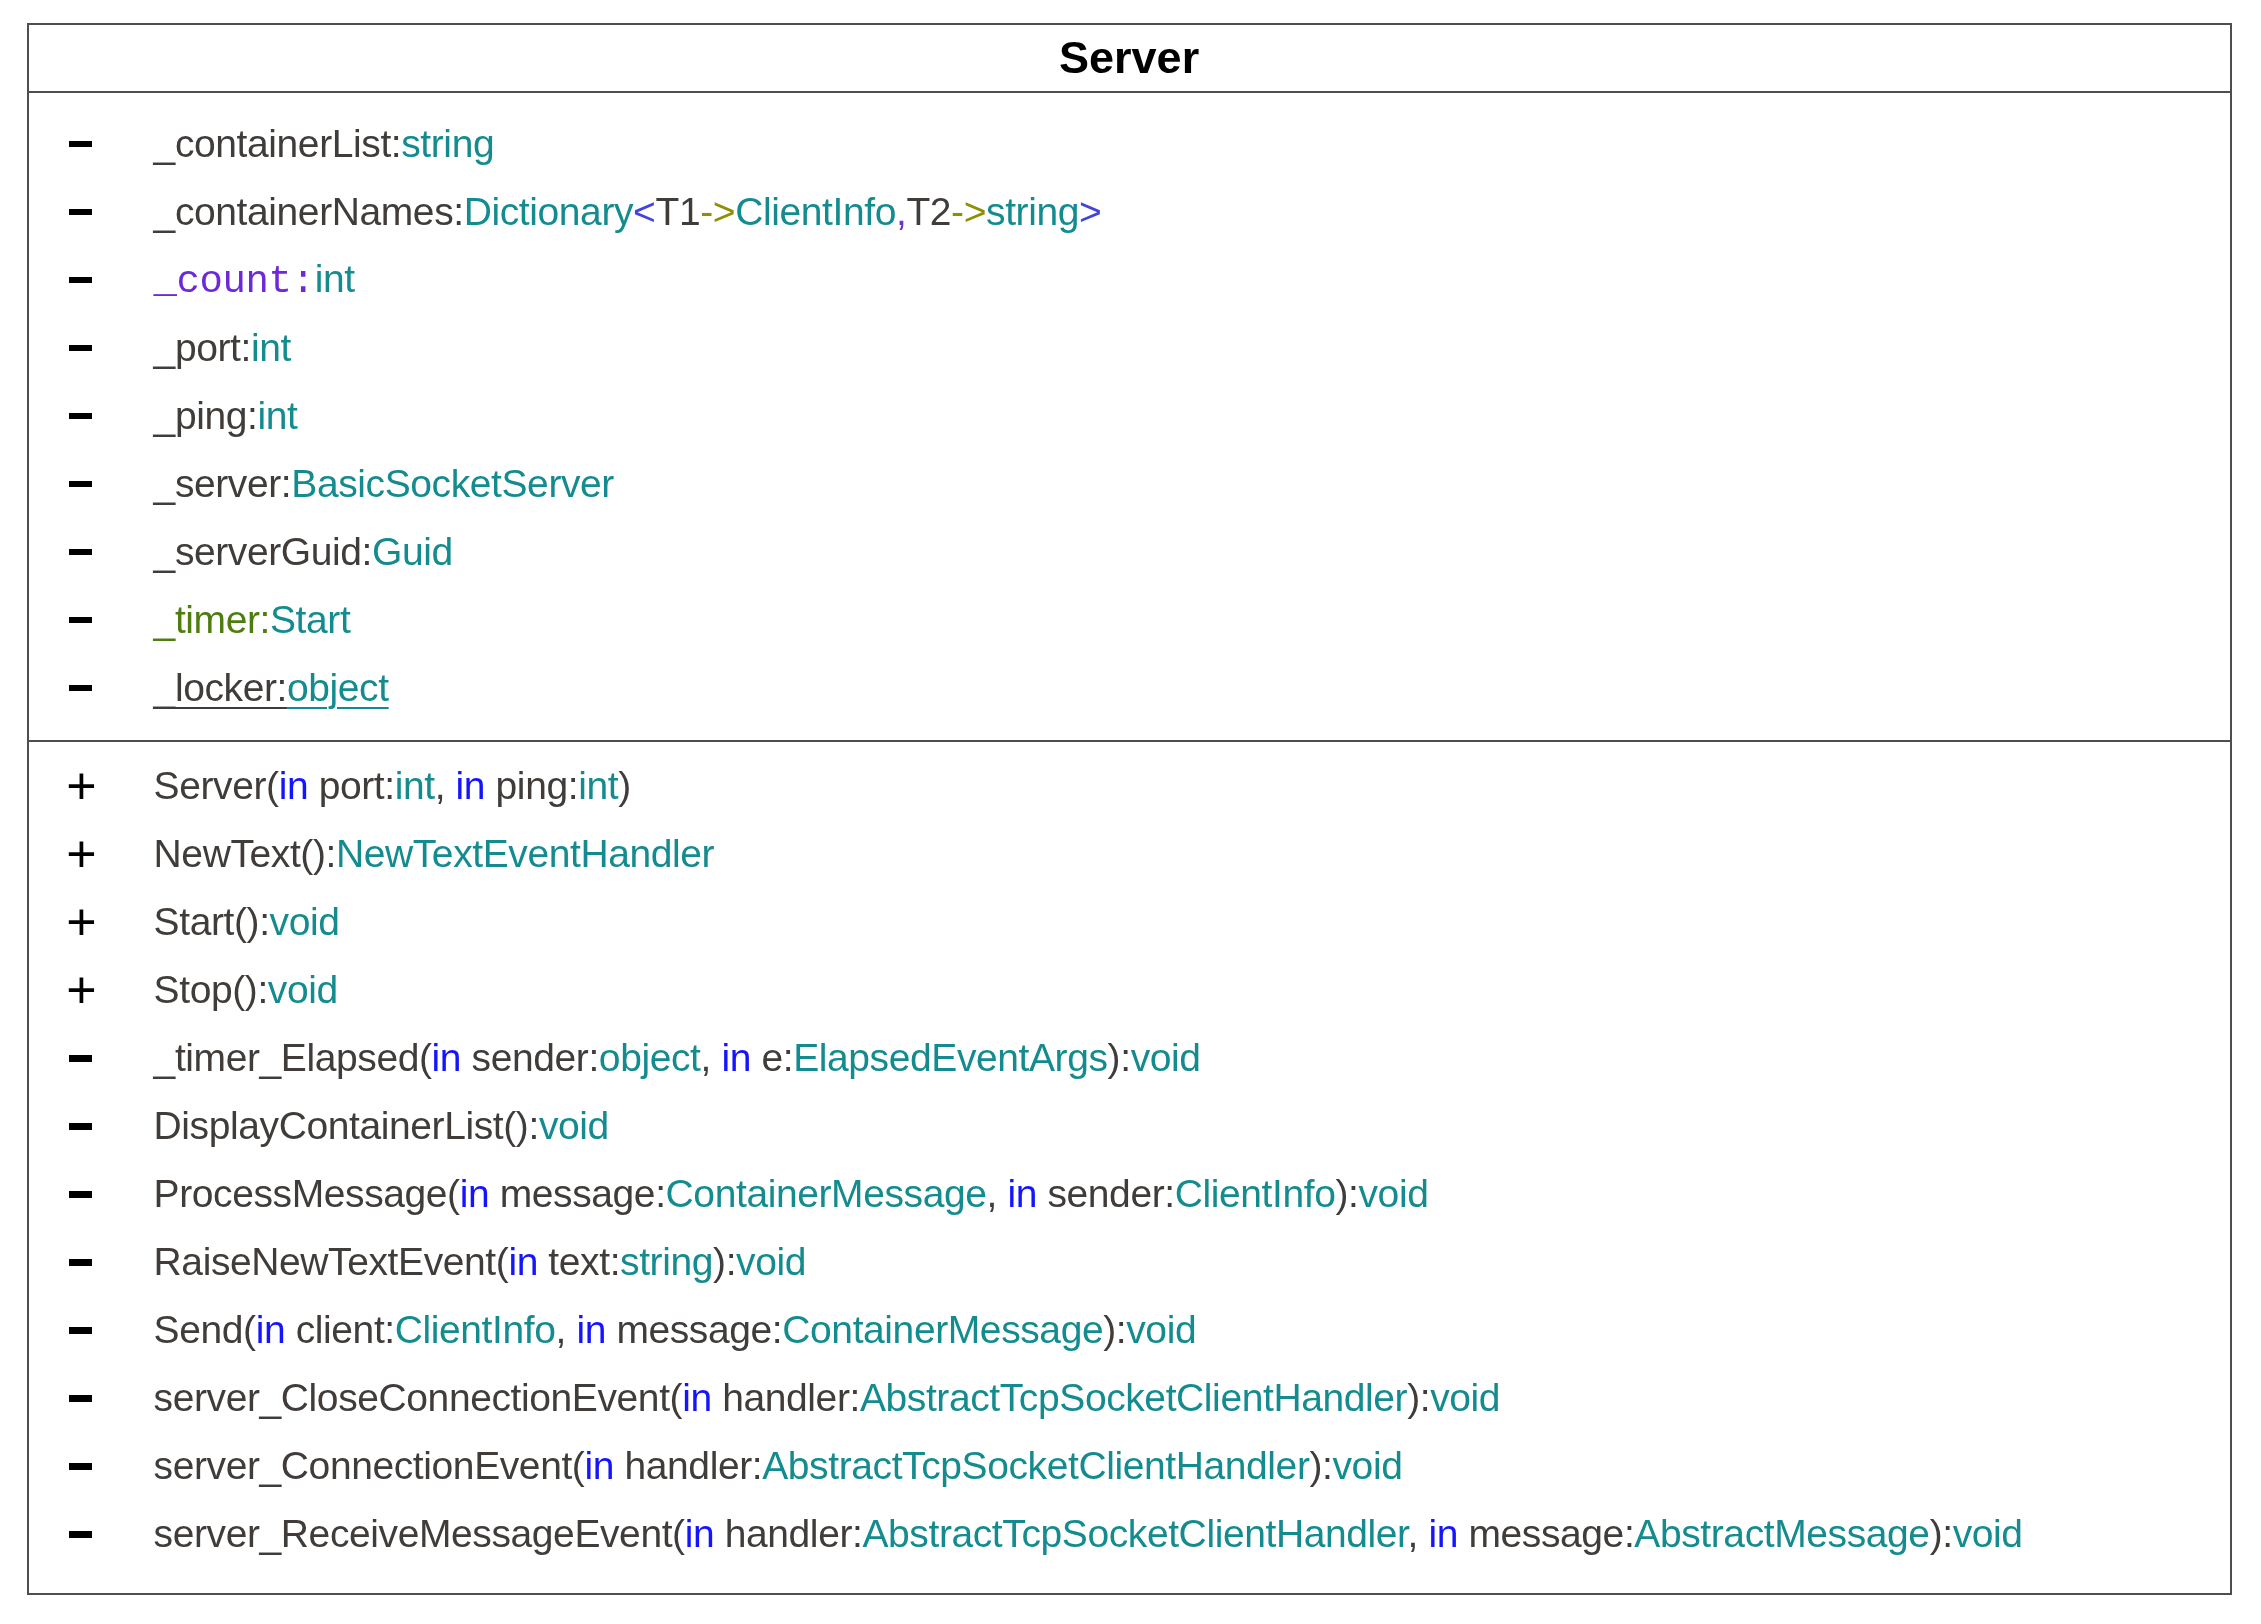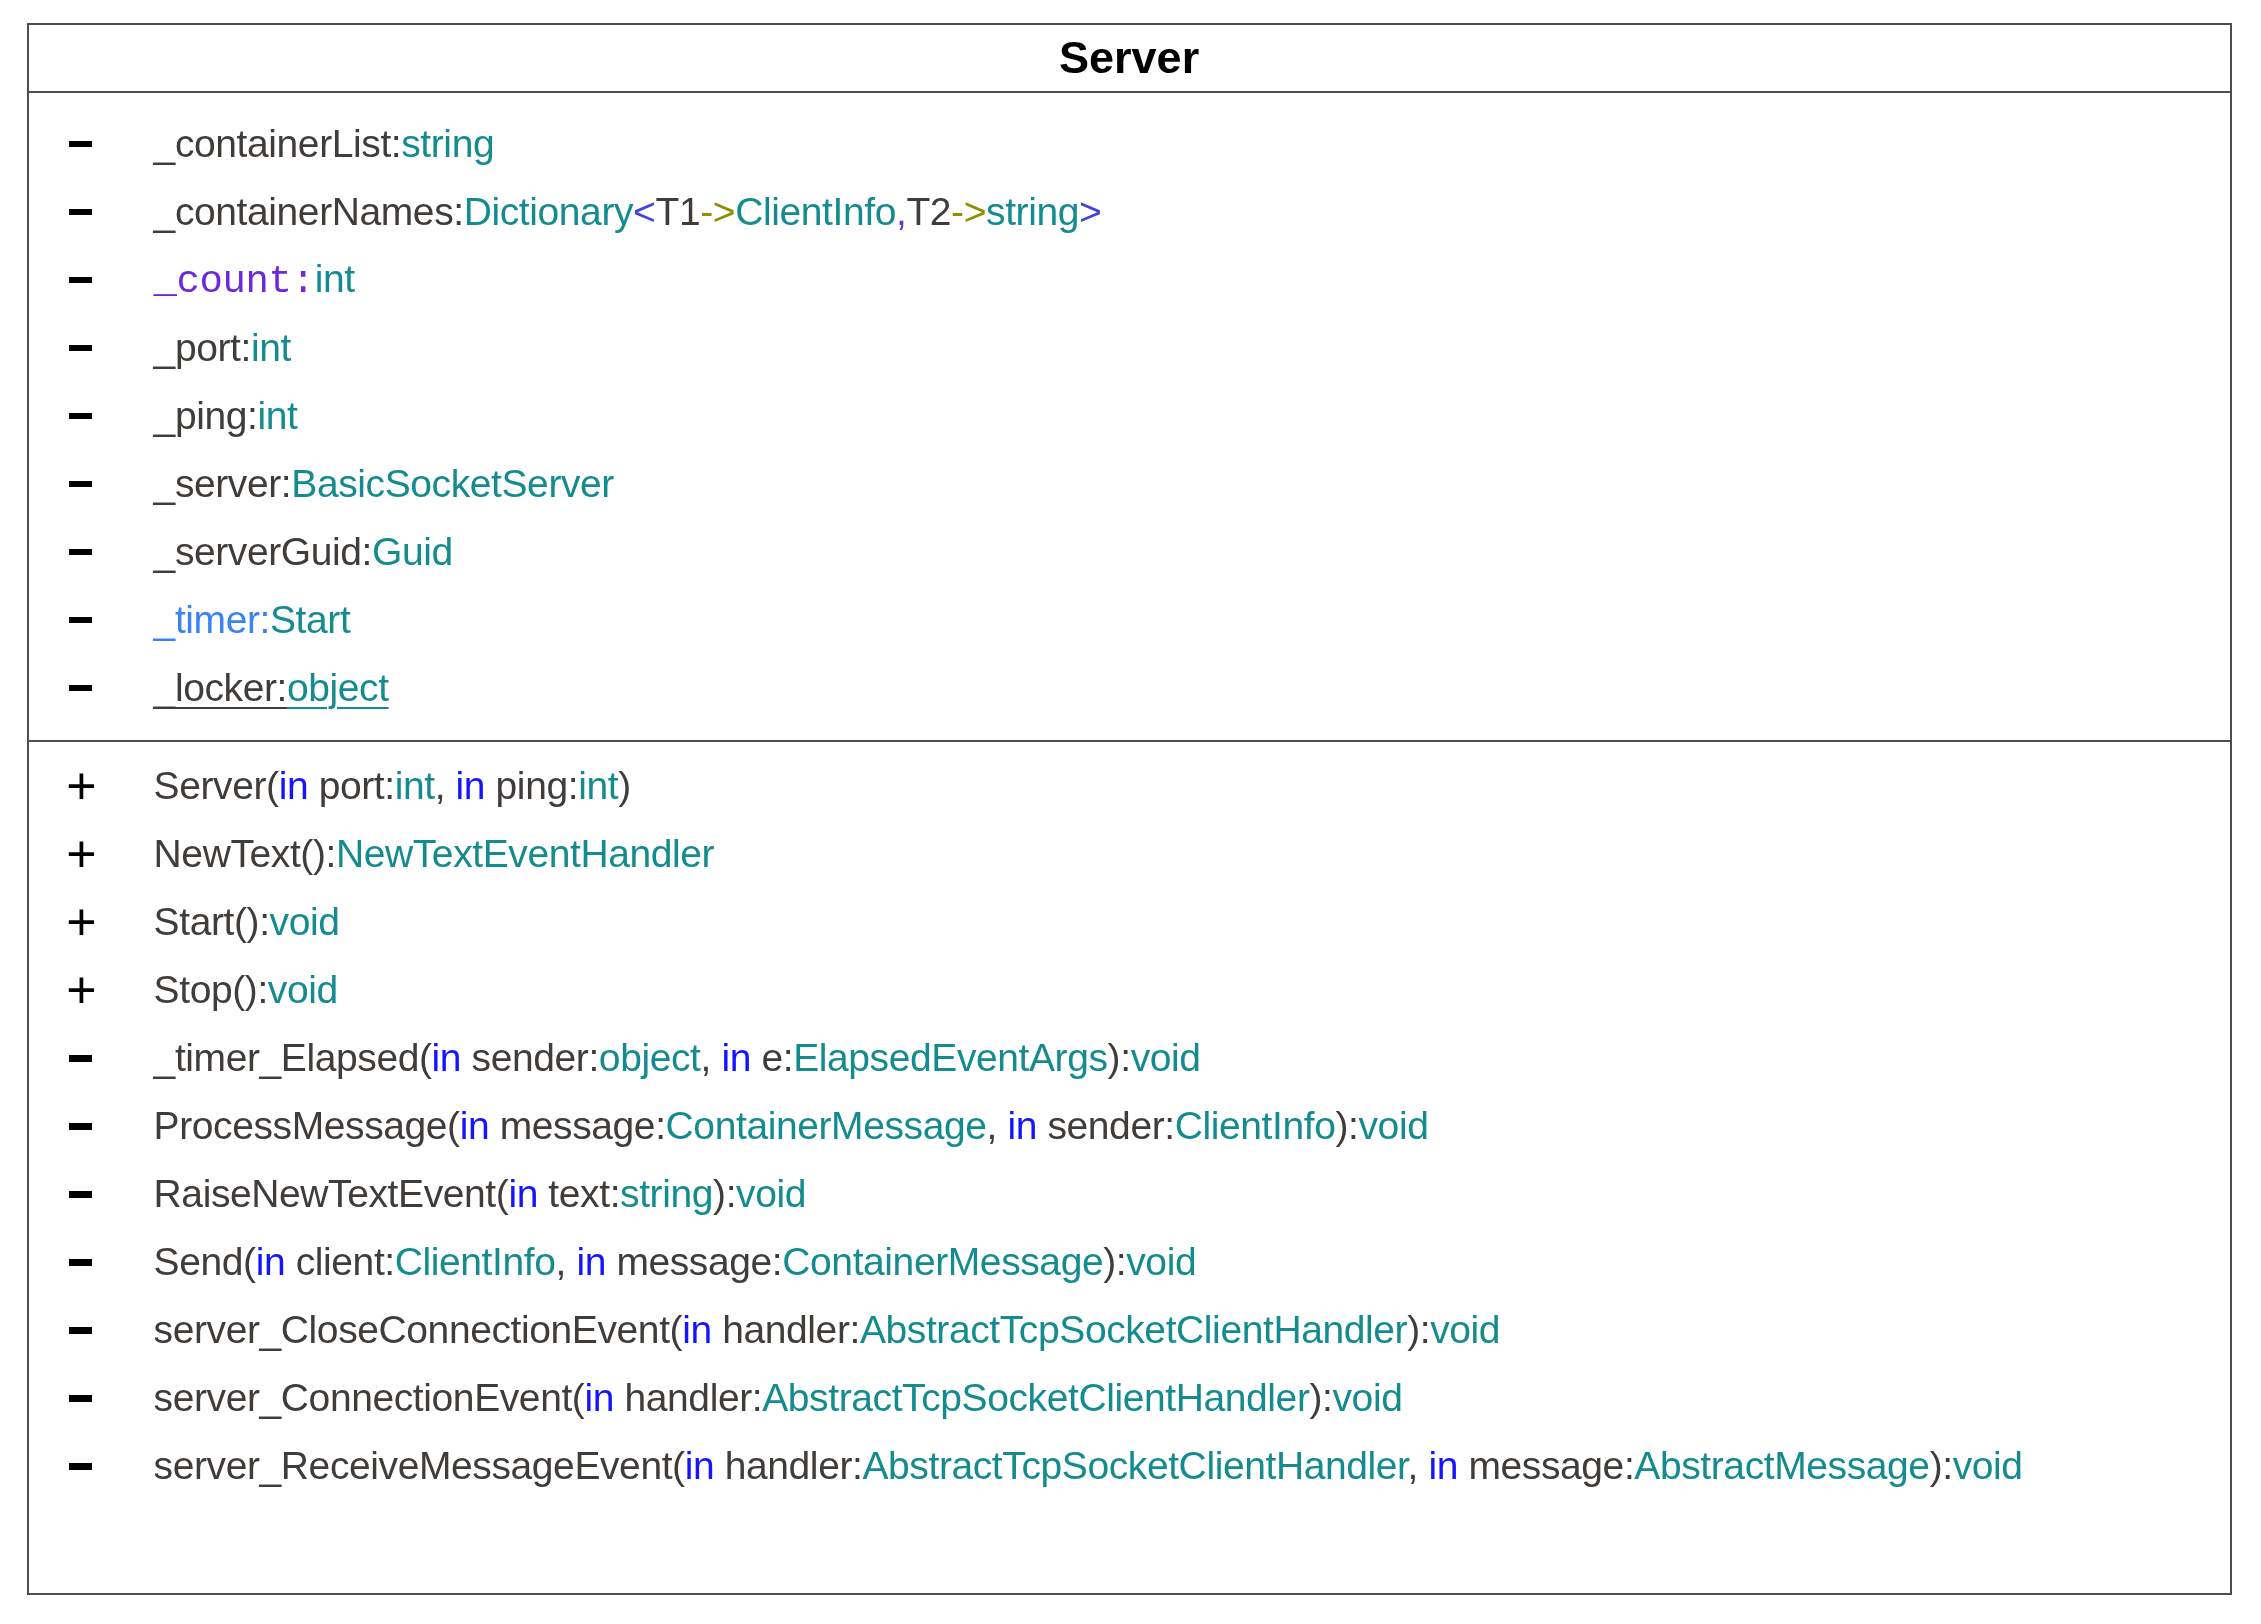--- a/index.html
+++ b/index.html
@@ -121,21 +121,21 @@
         <div class="member-row">
           <span class="marker minus"></span>
           <span class="member-text"><span style="color: rgb(64, 60, 58);">_server:</span><span style="color: rgb(20, 139, 142);">BasicSocketServer</span></span>
         </div>
         <div class="member-row">
           <span class="marker minus"></span>
           <span class="member-text"><span style="color: rgb(64, 60, 58);">_serverGuid:</span><span style="color: rgb(20, 139, 142);">Guid</span></span>
         </div>
         <div class="member-row">
           <span class="marker minus"></span>
-          <span class="member-text"><span style="color: #3b82f6;">_timer:</span><span style="color: rgb(20, 139, 142);">Start</span></span>
+          <span class="member-text"><span style="color: #4d7c0f;">_timer:</span><span style="color: rgb(20, 139, 142);">Start</span></span>
         </div>
         <div class="member-row static">
           <span class="marker minus"></span>
           <span class="member-text"><span style="color: rgb(64, 60, 58);">_locker:</span><span style="color: rgb(20, 139, 142);">object</span></span>
         </div>
       </div>
     <div class="compartment uml-methods" style="border-top-color: rgb(78, 78, 78);">
         <div class="member-row">
           <span class="marker plus">+</span>
           <span class="member-text"><span style="color: rgb(64, 60, 58);">Server(</span><span style="color: rgb(20, 20, 255);">in</span><span style="color: rgb(64, 60, 58);"> port:</span><span style="color: rgb(20, 139, 142);">int</span><span style="color: rgb(64, 60, 58);">, </span><span style="color: rgb(20, 20, 255);">in</span><span style="color: rgb(64, 60, 58);"> ping:</span><span style="color: rgb(20, 139, 142);">int</span><span style="color: rgb(64, 60, 58);">)</span></span>
@@ -148,20 +148,24 @@
           <span class="marker plus">+</span>
           <span class="member-text"><span style="color: rgb(64, 60, 58);">Start():</span><span style="color: rgb(20, 139, 142);">void</span></span>
         </div>
         <div class="member-row">
           <span class="marker plus">+</span>
           <span class="member-text"><span style="color: rgb(64, 60, 58);">Stop():</span><span style="color: rgb(20, 139, 142);">void</span></span>
         </div>
         <div class="member-row">
           <span class="marker minus"></span>
           <span class="member-text"><span style="color: rgb(64, 60, 58);">_timer_Elapsed(</span><span style="color: rgb(20, 20, 255);">in</span><span style="color: rgb(64, 60, 58);"> sender:</span><span style="color: rgb(20, 139, 142);">object</span><span style="color: rgb(64, 60, 58);">, </span><span style="color: rgb(20, 20, 255);">in</span><span style="color: rgb(64, 60, 58);"> e:</span><span style="color: rgb(20, 139, 142);">ElapsedEventArgs</span><span style="color: rgb(64, 60, 58);">):</span><span style="color: rgb(20, 139, 142);">void</span></span>
+        </div>
+        <div class="member-row">
+          <span class="marker minus"></span>
+          <span class="member-text"><span style="color: rgb(64, 60, 58);">DisplayContainerList():</span><span style="color: rgb(20, 139, 142);">void</span></span>
         </div>
         <div class="member-row">
           <span class="marker minus"></span>
           <span class="member-text"><span style="color: rgb(64, 60, 58);">ProcessMessage(</span><span style="color: rgb(20, 20, 255);">in</span><span style="color: rgb(64, 60, 58);"> message:</span><span style="color: rgb(20, 139, 142);">ContainerMessage</span><span style="color: rgb(64, 60, 58);">, </span><span style="color: rgb(20, 20, 255);">in</span><span style="color: rgb(64, 60, 58);"> sender:</span><span style="color: rgb(20, 139, 142);">ClientInfo</span><span style="color: rgb(64, 60, 58);">):</span><span style="color: rgb(20, 139, 142);">void</span></span>
         </div>
         <div class="member-row">
           <span class="marker minus"></span>
           <span class="member-text"><span style="color: rgb(64, 60, 58);">RaiseNewTextEvent(</span><span style="color: rgb(20, 20, 255);">in</span><span style="color: rgb(64, 60, 58);"> text:</span><span style="color: rgb(20, 139, 142);">string</span><span style="color: rgb(64, 60, 58);">):</span><span style="color: rgb(20, 139, 142);">void</span></span>
         </div>
         <div class="member-row">

